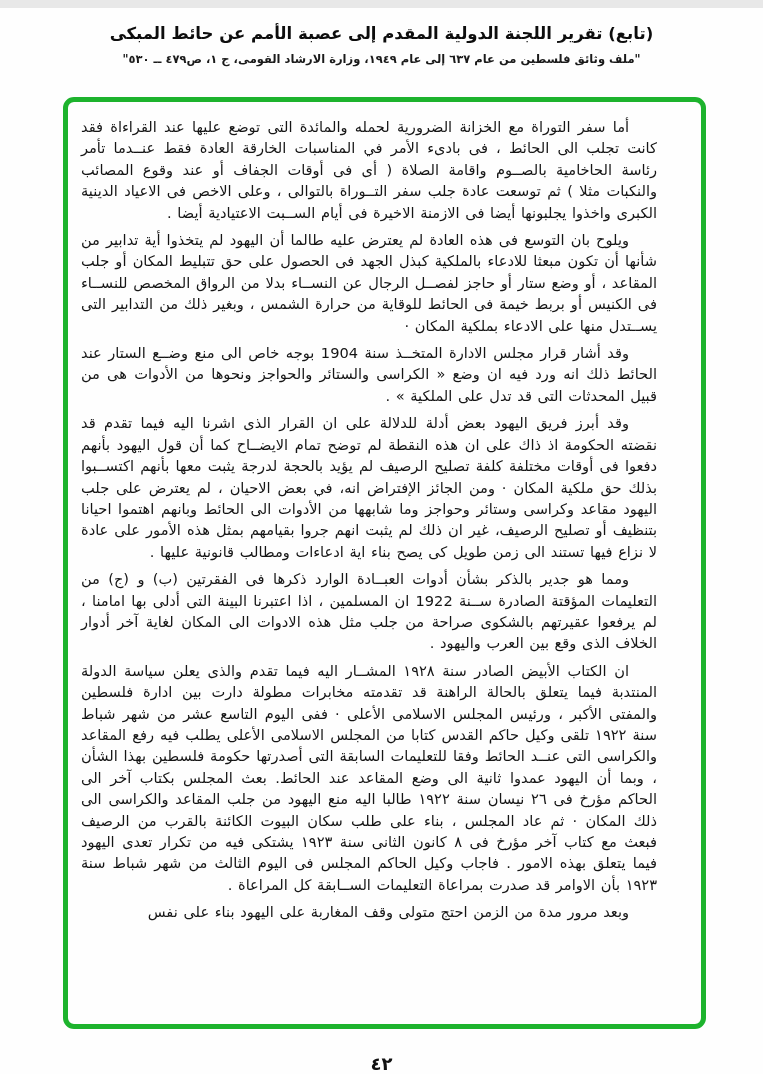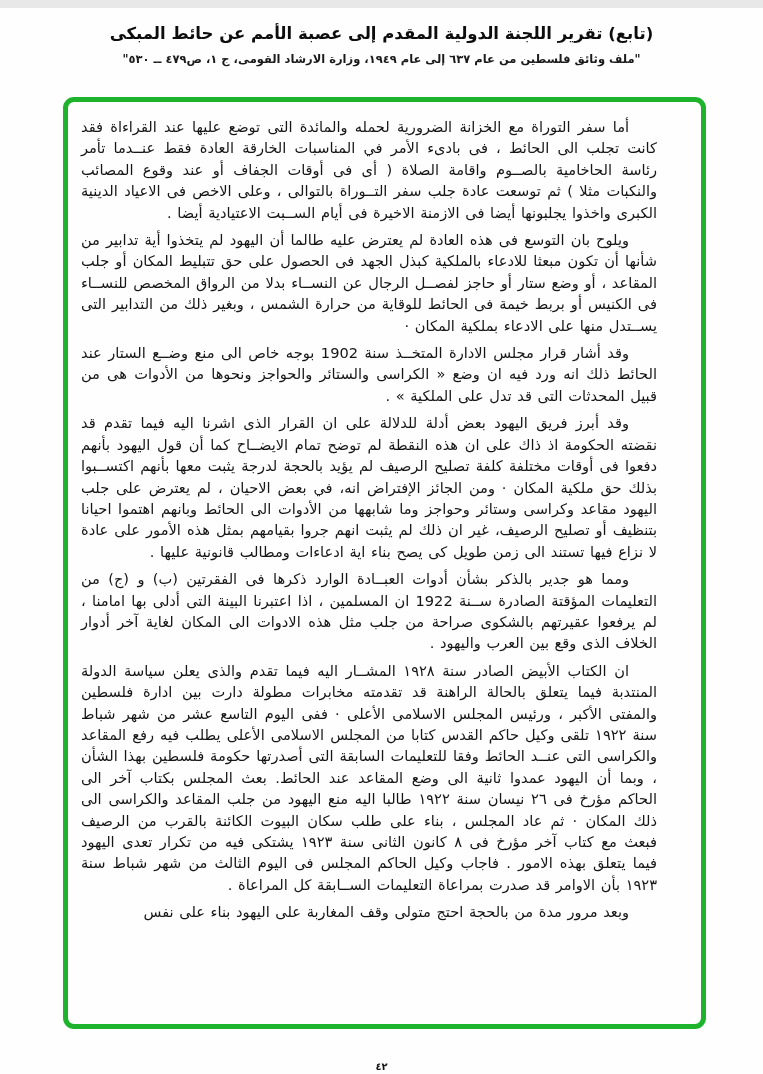--- a/index.html
+++ b/index.html
@@ -69,45 +69,45 @@
   }
   
   .page-footer {
     position: absolute;
     bottom: 8px;
     left: 0;
     width: 100%;
     text-align: center;
   }
   .page-number {
-    font-size: 10px;
+    font-size: 18px;
     font-weight: bold;
     letter-spacing: 3px;
     color: #111;
   }
 </style>
 </head>
 <body>
 
 <div class="page">
 
   <header class="page-header">
     <div class="doc-title">(تابع) تقرير اللجنة الدولية المقدم إلى عصبة الأمم عن حائط المبكى</div>
     <div class="doc-source">"ملف وثائق فلسطين من عام ٦٣٧ إلى عام ١٩٤٩، وزارة الارشاد القومى، ج ١، ص٤٧٩ ــ ٥٣٠"</div>
   </header>
 
   <div class="highlight-box" style="border-color: rgb(29, 179, 45);"></div>
 
   <main class="doc-body">
     <p>أما سفر التوراة مع الخزانة الضرورية لحمله والمائدة التى توضع عليها عند القراءاة فقد كانت تجلب الى الحائط ، فى بادىء الأمر في المناسبات الخارقة العادة فقط عنــدما تأمر رئاسة الحاخامية بالصــوم واقامة الصلاة ( أى فى أوقات الجفاف أو عند وقوع المصائب والنكبات مثلا ) ثم توسعت عادة جلب سفر التــوراة بالتوالى ، وعلى الاخص فى الاعياد الدينية الكبرى واخذوا يجلبونها أيضا فى الازمنة الاخيرة فى أيام الســبت الاعتيادية أيضا .</p>
     <p>ويلوح بان التوسع فى هذه العادة لم يعترض عليه طالما أن اليهود لم يتخذوا أية تدابير من شأنها أن تكون مبعثا للادعاء بالملكية كبذل الجهد فى الحصول على حق تتبليط المكان أو جلب المقاعد ، أو وضع ستار أو حاجز لفصــل الرجال عن النســاء بدلا من الرواق المخصص للنســاء فى الكنيس أو بربط خيمة فى الحائط للوقاية من حرارة الشمس ، وبغير ذلك من التدابير التى يســتدل منها على الادعاء بملكية المكان ·</p>
-    <p>وقد أشار قرار مجلس الادارة المتخــذ سنة 1902 بوجه خاص الى منع وضــع الستار عند الحائط ذلك انه ورد فيه ان وضع « الكراسى والستائر والحواجز ونحوها من الأدوات هى من قبيل المحدثات التى قد تدل على الملكية » .</p>
+    <p>وقد أشار قرار مجلس الادارة المتخــذ سنة 1904 بوجه خاص الى منع وضــع الستار عند الحائط ذلك انه ورد فيه ان وضع « الكراسى والستائر والحواجز ونحوها من الأدوات هى من قبيل المحدثات التى قد تدل على الملكية » .</p>
     <p>وقد أبرز فريق اليهود بعض أدلة للدلالة على ان القرار الذى اشرنا اليه فيما تقدم قد نقضته الحكومة اذ ذاك على ان هذه النقطة لم توضح تمام الايضــاح كما أن قول اليهود بأنهم دفعوا فى أوقات مختلفة كلفة تصليح الرصيف لم يؤيد بالحجة لدرجة يثبت معها بأنهم اكتســبوا بذلك حق ملكية المكان · ومن الجائز الإفتراض انه، في بعض الاحيان ، لم يعترض على جلب اليهود مقاعد وكراسى وستائر وحواجز وما شابهها من الأدوات الى الحائط وبانهم اهتموا احيانا بتنظيف أو تصليح الرصيف، غير ان ذلك لم يثبت انهم جروا بقيامهم بمثل هذه الأمور على عادة لا نزاع فيها تستند الى زمن طويل كى يصح بناء اية ادعاءات ومطالب قانونية عليها .</p>
     <p>ومما هو جدير بالذكر بشأن أدوات العبــادة الوارد ذكرها فى الفقرتين (ب) و (ج) من التعليمات المؤقتة الصادرة ســنة 1922 ان المسلمين ، اذا اعتبرنا البينة التى أدلى بها امامنا ، لم يرفعوا عقيرتهم بالشكوى صراحة من جلب مثل هذه الادوات الى المكان لغاية آخر أدوار الخلاف الذى وقع بين العرب واليهود .</p>
     <p>ان الكتاب الأبيض الصادر سنة ١٩٢٨ المشــار اليه فيما تقدم والذى يعلن سياسة الدولة المنتدبة فيما يتعلق بالحالة الراهنة قد تقدمته مخابرات مطولة دارت بين ادارة فلسطين والمفتى الأكبر ، ورئيس المجلس الاسلامى الأعلى · ففى اليوم التاسع عشر من شهر شباط سنة ١٩٢٢ تلقى وكيل حاكم القدس كتابا من المجلس الاسلامى الأعلى يطلب فيه رفع المقاعد والكراسى التى عنــد الحائط وفقا للتعليمات السابقة التى أصدرتها حكومة فلسطين بهذا الشأن ، وبما أن اليهود عمدوا ثانية الى وضع المقاعد عند الحائط. بعث المجلس بكتاب آخر الى الحاكم مؤرخ فى ٢٦ نيسان سنة ١٩٢٢ طالبا اليه منع اليهود من جلب المقاعد والكراسى الى ذلك المكان · ثم عاد المجلس ، بناء على طلب سكان البيوت الكائنة بالقرب من الرصيف فبعث مع كتاب آخر مؤرخ فى ٨ كانون الثانى سنة ١٩٢٣ يشتكى فيه من تكرار تعدى اليهود فيما يتعلق بهذه الامور . فاجاب وكيل الحاكم المجلس فى اليوم الثالث من شهر شباط سنة ١٩٢٣ بأن الاوامر قد صدرت بمراعاة التعليمات الســابقة كل المراعاة .</p>
-    <p>وبعد مرور مدة من بالحجة احتج متولى وقف المغاربة على اليهود بناء على نفس</p>
+    <p>وبعد مرور مدة من الزمن احتج متولى وقف المغاربة على اليهود بناء على نفس</p>
   </main>
 
   <footer class="page-footer">
     <span class="page-number">٤٢</span>
   </footer>
 
 </div>
 
 </body></html>

